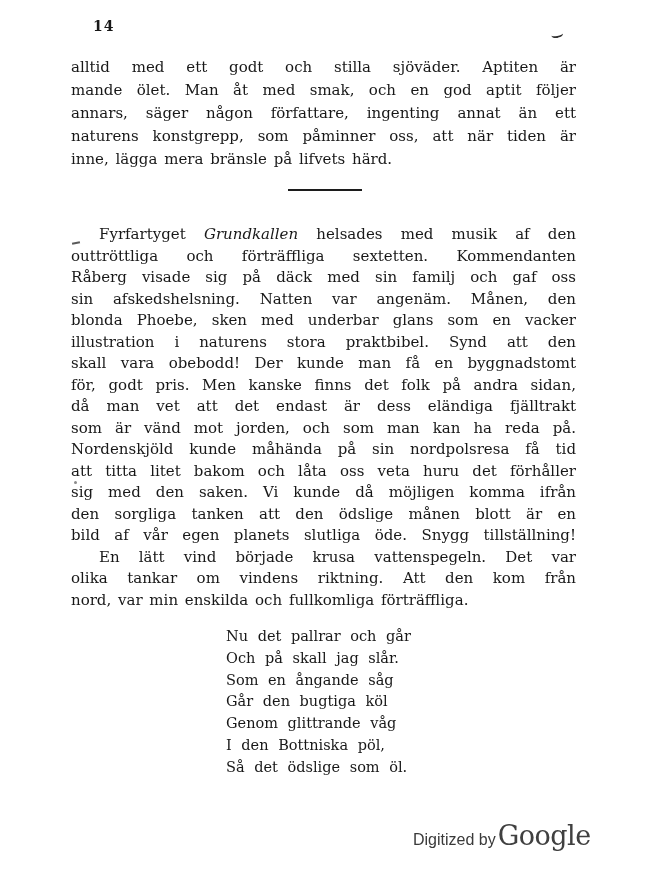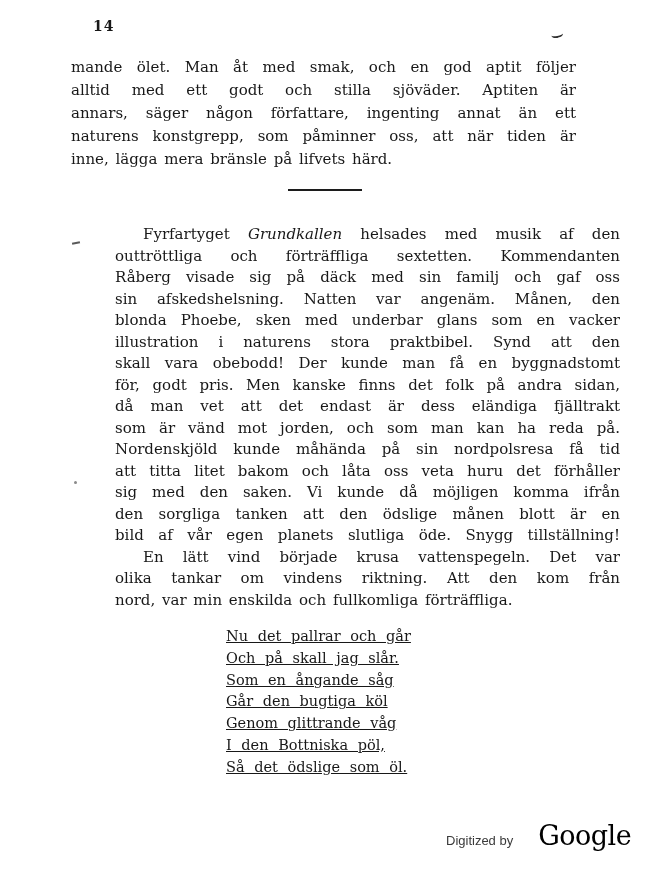--- a/index.html
+++ b/index.html
@@ -25,21 +25,21 @@
     letter-spacing: 1px;
   }
 
   .textblock {
     width: 505px;
     left: 71px;
     font-size: 15px;
   }
   #para1 { top: 56px; }
   #para1 .line { line-height: 23px; }
-  #mainblock { top: 224px; margin-left: 44px; }
+  #mainblock { top: 224px; }
   #mainblock .line { line-height: 21.5px; }
 
   .line {
     word-spacing: 2px;
     white-space: normal;
   }
   .line.justify {
     text-align: justify;
     text-align-last: justify;
     text-justify: inter-word;
@@ -84,54 +84,52 @@
 
   #poem {
     left: 226px;
     top: 626px;
     font-size: 14.5px;
   }
   #poem .line {
     line-height: 21.8px;
     word-spacing: 5px;
     text-align: left;
-    text-decoration: underline;
   }
 
   #footer {
     left: 413px;
     top: 820px;
     display: inline-flex;
     align-items: baseline;
     white-space: nowrap;
   }
   .digitized-by {
     font-family: "Liberation Sans", sans-serif;
-    font-size: 13px;
+    font-size: 16px;
     color: #3a3a3a;
-    margin-left: 33px;
   }
   .google-logo {
     font-family: "DejaVu Serif", serif;
     font-size: 27px;
-    color: #000000;
-    margin-left: 25px;
+    color: #404040;
+    margin-left: 2px;
     letter-spacing: -0.5px;
   }
 </style>
 </head>
 <body>
 
 <div class="abs page-number">14</div>
 
 <div class="abs artifact-squiggle"></div>
 
 <div id="para1" class="abs textblock">
+    <div class="line justify"><span>alltid med ett godt och stilla sjöväder. Aptiten är</span></div>
     <div class="line justify"><span>mande ölet. Man åt med smak, och en god aptit följer</span></div>
-    <div class="line justify"><span>alltid med ett godt och stilla sjöväder. Aptiten är</span></div>
     <div class="line justify"><span>annars, säger någon författare, ingenting annat än ett</span></div>
     <div class="line justify"><span>naturens konstgrepp, som påminner oss, att när tiden är</span></div>
     <div class="line"><span>inne, lägga mera bränsle på lifvets härd.</span></div>
   </div>
 
 <div class="abs divider"></div>
 
 <div class="abs artifact-dash"></div>
 
 <div class="abs artifact-dot"></div>

